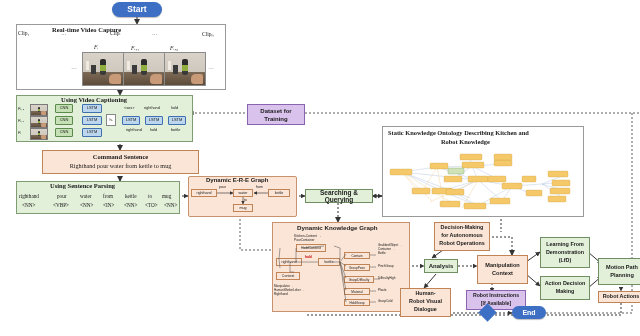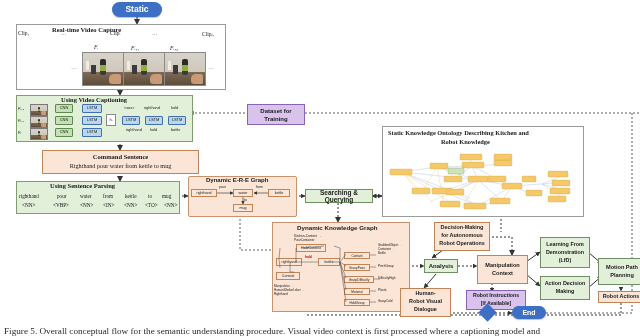--- a/index.html
+++ b/index.html
@@ -108,21 +108,21 @@
       <path d="M495,313 L512,313" stroke-dasharray="2,2" marker-end="url(#ahs)"></path>
 
       <path d="M492,283 L492,292" stroke-dasharray="2,2" marker-end="url(#ahs)"></path>
 
       <path d="M546,313 L632,313 L632,113" stroke-dasharray="2,2" stroke-width=".8"></path>
 
       <path d="M240,215 L240,250 L272,250" stroke-dasharray="2,2" stroke-width=".8"></path>
     </g>
   </svg>
 
-  <div class="node start" style="left:112px;top:2px;width:50px;height:15px;font-size:8.5px;">Static</div>
+  <div class="node start" style="left:112px;top:2px;width:50px;height:15px;font-size:8.5px;">Start</div>
 
   <div class="panel" style="position:absolute;left:16px;top:24px;width:208px;height:64px;"></div>
   <div class="lbl ttl" style="left:52px;top:26px;font-size:6.5px;font-family:'Liberation Serif',serif;">Real-time Video Capture</div>
 
   <div class="lbl" style="left:18px;top:30px;font-size:5.5px;font-family:'Liberation Serif',serif;">Clip₁</div>
   <div class="lbl" style="left:61px;top:30px;font-size:5.5px;">…</div>
   <div class="lbl" style="left:110px;top:30px;font-size:5.5px;font-family:'Liberation Serif',serif;">Clipᵢ</div>
   <div class="lbl" style="left:152px;top:30px;font-size:5.5px;">…</div>
   <div class="lbl" style="left:202px;top:30px;font-size:5.5px;font-family:'Liberation Serif',serif;">Clipₙ</div>
 
@@ -384,15 +384,14 @@
 
   <div class="purple" style="position:absolute;left:466px;top:290px;width:58px;height:18px;">
     <div class="node" style="left:0;top:1px;width:58px;height:8px;font-size:5.2px;font-weight:bold;">Robot Instructions</div>
     <div class="node" style="left:0;top:9px;width:58px;height:8px;font-size:5.2px;font-weight:bold;">[If Available]</div>
   </div>
 
   <div class="diamond" style="left:481px;top:306px;width:13px;height:13px;"></div>
 
   <div class="node endp" style="left:512px;top:306px;width:34px;height:13px;font-size:7px;">End</div>
 
-  <div class="cap">Figure 5.    Overall conceptual flow for the semantic understanding procedure. Visual video context is first processed where a captioning model and</div>
 
 </div>
 
 </body></html>

